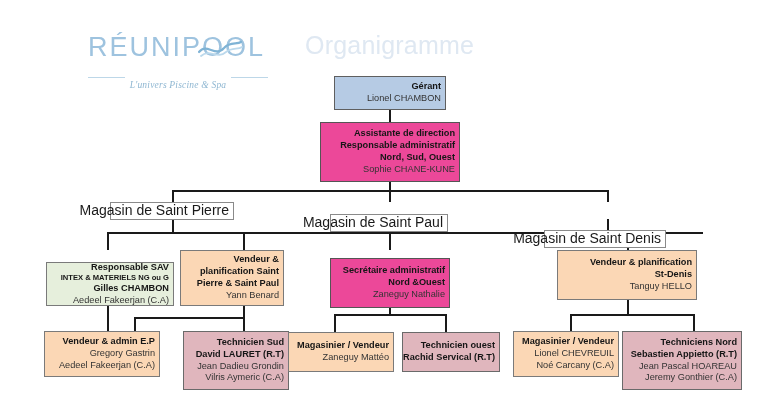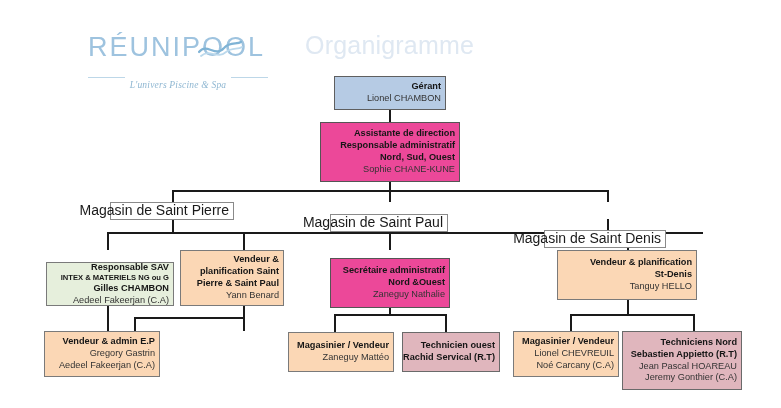--- a/index.html
+++ b/index.html
@@ -210,20 +210,26 @@
     <div class="t">St-Denis</div>
     <div class="s">Tanguy HELLO</div>
   </div>
 
   <div class="node c-peach" style="left:44px; top:331px; width:116px; height:46px;">
     <div class="t">Vendeur &amp; admin E.P</div>
     <div class="s">Gregory Gastrin</div>
     <div class="s">Aedeel Fakeerjan (C.A)</div>
   </div>
 
+  <div class="node c-pink" style="left:183px; top:331px; width:106px; height:59px;">
+    <div class="t">Technicien Sud</div>
+    <div class="t">David LAURET (R.T)</div>
+    <div class="s">Jean Dadieu Grondin</div>
+    <div class="s">Vilris Aymeric (C.A)</div>
+  </div>
 
   <div class="node c-peach" style="left:288px; top:332px; width:106px; height:40px;">
     <div class="t">Magasinier / Vendeur</div>
     <div class="s">Zaneguy Mattéo</div>
   </div>
 
   <div class="node c-pink" style="left:402px; top:332px; width:98px; height:40px;">
     <div class="t">Technicien ouest</div>
     <div class="t">Rachid Servical (R.T)</div>
   </div>

